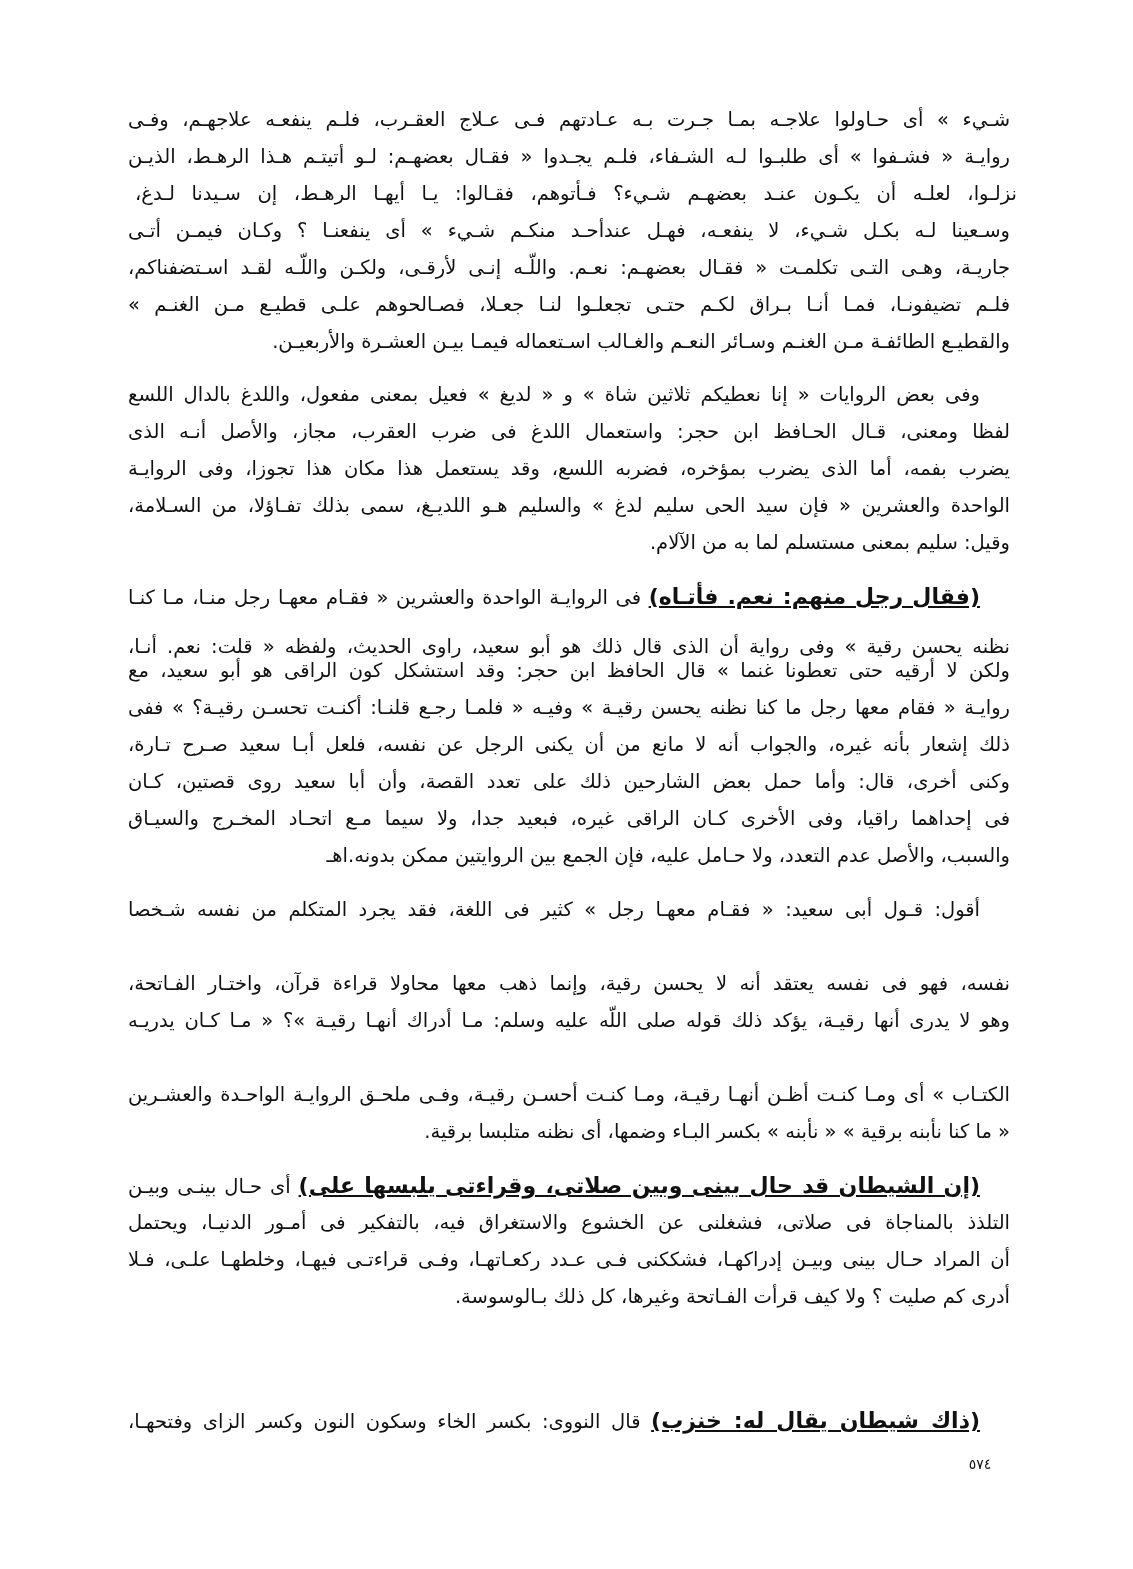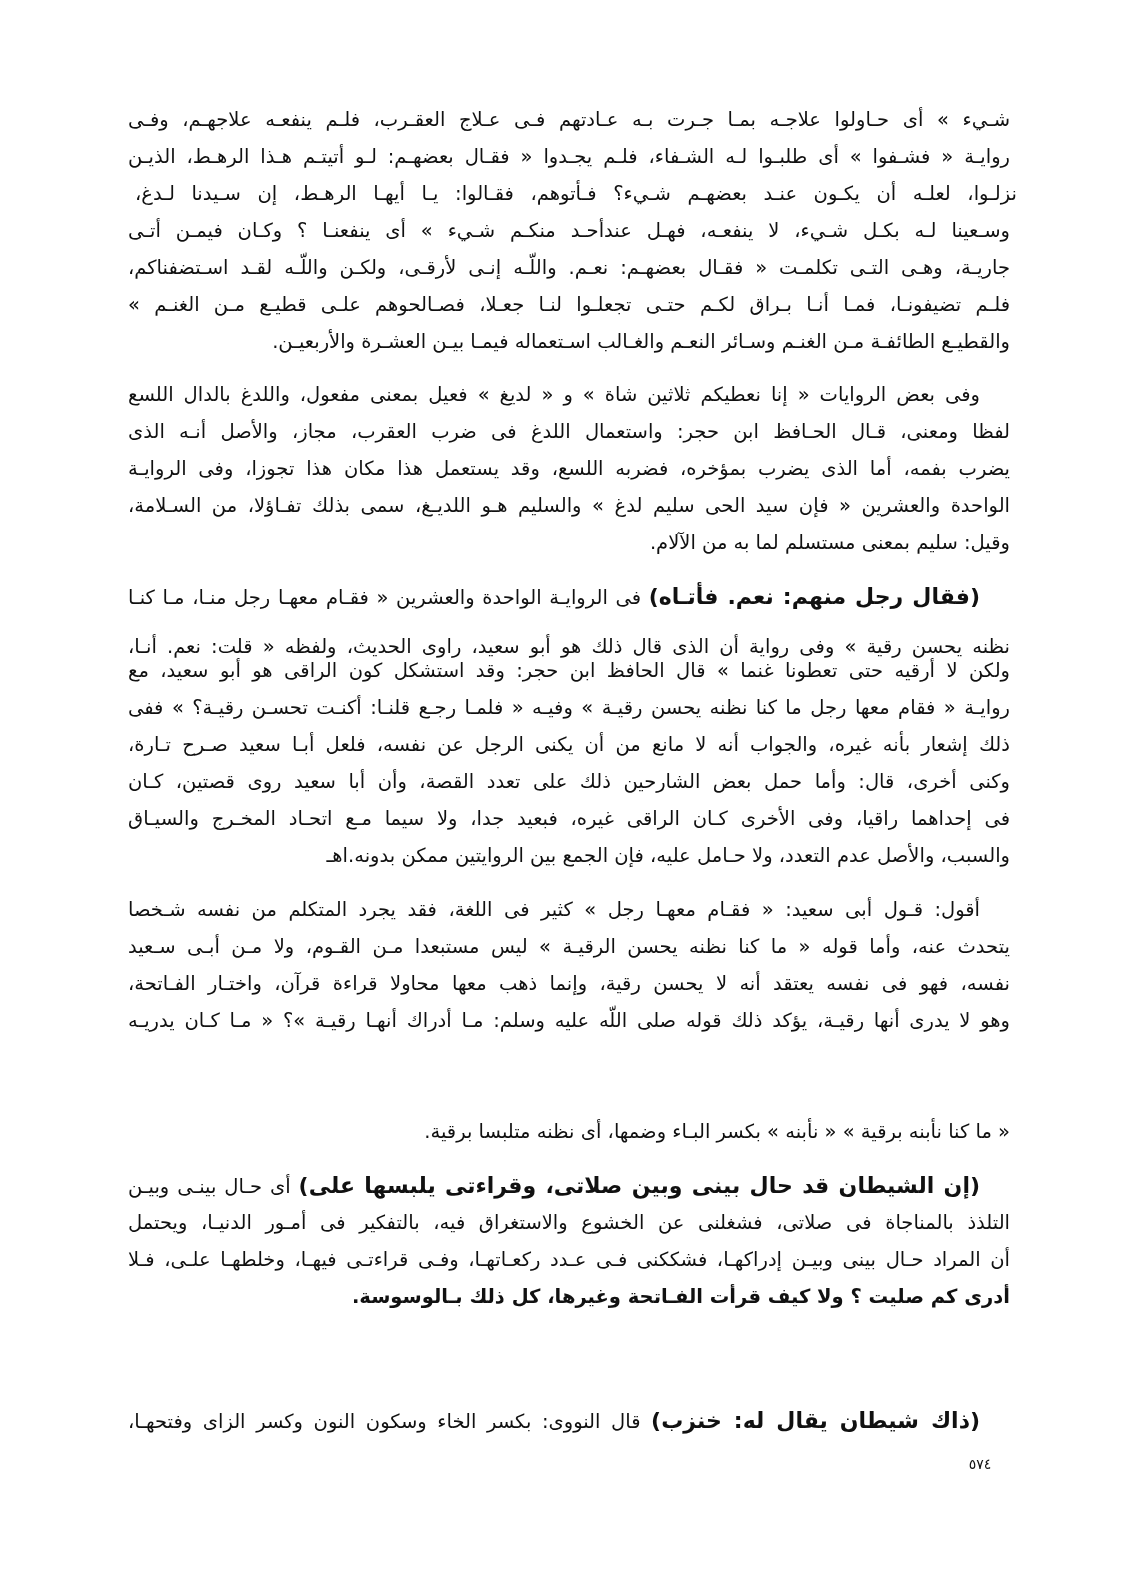--- a/index.html
+++ b/index.html
@@ -39,20 +39,21 @@
     .line.last {
       text-align-last: right;
     }
     .line.indent {
       padding-right: 30px;
       width: 852px;
     }
     .bold {
       font-weight: bold;
       font-size: 22px;
+      text-decoration: underline;
     }
     .page-number {
       position: absolute;
       left: 950px;
       top: 1424px;
       width: 60px;
       direction: rtl;
       text-align: center;
       font-size: 14px;
       line-height: 24px;
@@ -78,22 +79,22 @@
     <div class="line last" style="top: 526px;"><span>وقيل: سليم بمعنى مستسلم لما به من الآلام.</span></div>
     <div class="line indent" style="top: 580px;"><span class="bold">(فقال رجل منهم: نعم. فأتـاه)</span><span> فى الروايـة الواحدة والعشرين « فقـام معهـا رجل منـا، مـا كنـا</span></div>
     <div class="line" style="top: 630px;"><span>نظنه يحسن رقية » وفى رواية أن الذى قال ذلك هو أبو سعيد، راوى الحديث، ولفظه « قلت: نعم. أنـا،</span></div>
     <div class="line" style="top: 654px;"><span>ولكن لا أرقيه حتى تعطونا غنما » قال الحافظ ابن حجر: وقد استشكل كون الراقى هو أبو سعيد، مع</span></div>
     <div class="line" style="top: 691px;"><span>روايـة « فقام معها رجل ما كنا نظنه يحسن رقيـة » وفيـه « فلمـا رجـع قلنـا: أكنـت تحسـن رقيـة؟ » ففى</span></div>
     <div class="line" style="top: 728px;"><span>ذلك إشعار بأنه غيره، والجواب أنه لا مانع من أن يكنى الرجل عن نفسه، فلعل أبـا سعيد صـرح تـارة،</span></div>
     <div class="line" style="top: 765px;"><span>وكنى أخرى، قال: وأما حمل بعض الشارحين ذلك على تعدد القصة، وأن أبا سعيد روى قصتين، كـان</span></div>
     <div class="line" style="top: 802px;"><span>فى إحداهما راقيا، وفى الأخرى كـان الراقى غيره، فبعيد جدا، ولا سيما مـع اتحـاد المخـرج والسيـاق</span></div>
     <div class="line last" style="top: 839px;"><span>والسبب، والأصل عدم التعدد، ولا حـامل عليه، فإن الجمع بين الروايتين ممكن بدونه.اهـ</span></div>
     <div class="line indent" style="top: 893px;"><span>أقول: قـول أبى سعيد: « فقـام معهـا رجل » كثير فى اللغة، فقد يجرد المتكلم من نفسه شـخصا</span></div>
-    <div class="line" style="top: 930px;"><span>يتحدث عنه، وأما قوله « ما كنا نظنه يحسن الرقيـة » ليس مستبعدا مـن القـوم، ولا مـن أبـى سـعيد</span></div>
     <div class="line" style="top: 967px;"><span>نفسه، فهو فى نفسه يعتقد أنه لا يحسن رقية، وإنما ذهب معها محاولا قراءة قرآن، واختـار الفـاتحة،</span></div>
     <div class="line" style="top: 1004px;"><span>وهو لا يدرى أنها رقيـة، يؤكد ذلك قوله صلى اللّه عليه وسلم: مـا أدراك أنهـا رقيـة »؟ « مـا كـان يدريـه</span></div>
+    <div class="line" style="top: 1078px;"><span>الكتـاب » أى ومـا كنـت أظـن أنهـا رقيـة، ومـا كنـت أحسـن رقيـة، وفـى ملحـق الروايـة الواحـدة والعشـرين</span></div>
     <div class="line last" style="top: 1115px;"><span>« ما كنا نأبنه برقية » « نأبنه » بكسر البـاء وضمها، أى نظنه متلبسا برقية.</span></div>
     <div class="line indent" style="top: 1169px;"><span class="bold">(إن الشيطان قد حال بينى وبين صلاتى، وقراءتى يلبسها على)</span><span> أى حـال بينـى وبيـن</span></div>
     <div class="line" style="top: 1206px;"><span>التلذذ بالمناجاة فى صلاتى، فشغلنى عن الخشوع والاستغراق فيه، بالتفكير فى أمـور الدنيـا، ويحتمل</span></div>
     <div class="line" style="top: 1243px;"><span>أن المراد حـال بينى وبيـن إدراكهـا، فشككنى فـى عـدد ركعـاتهـا، وفـى قراءتـى فيهـا، وخلطهـا علـى، فـلا</span></div>
-    <div class="line last" style="top: 1280px; font-weight: bold;"><span>أدرى كم صليت ؟ ولا كيف قرأت الفـاتحة وغيرها، كل ذلك بـالوسوسة.</span></div>
+    <div class="line last" style="top: 1280px;"><span>أدرى كم صليت ؟ ولا كيف قرأت الفـاتحة وغيرها، كل ذلك بـالوسوسة.</span></div>
     <div class="line indent" style="top: 1404px;"><span class="bold">(ذاك شيطان يقال له: خنزب)</span><span> قال النووى: بكسر الخاء وسكون النون وكسر الزاى وفتحهـا،</span></div>
   </div>
 
 </body></html>

